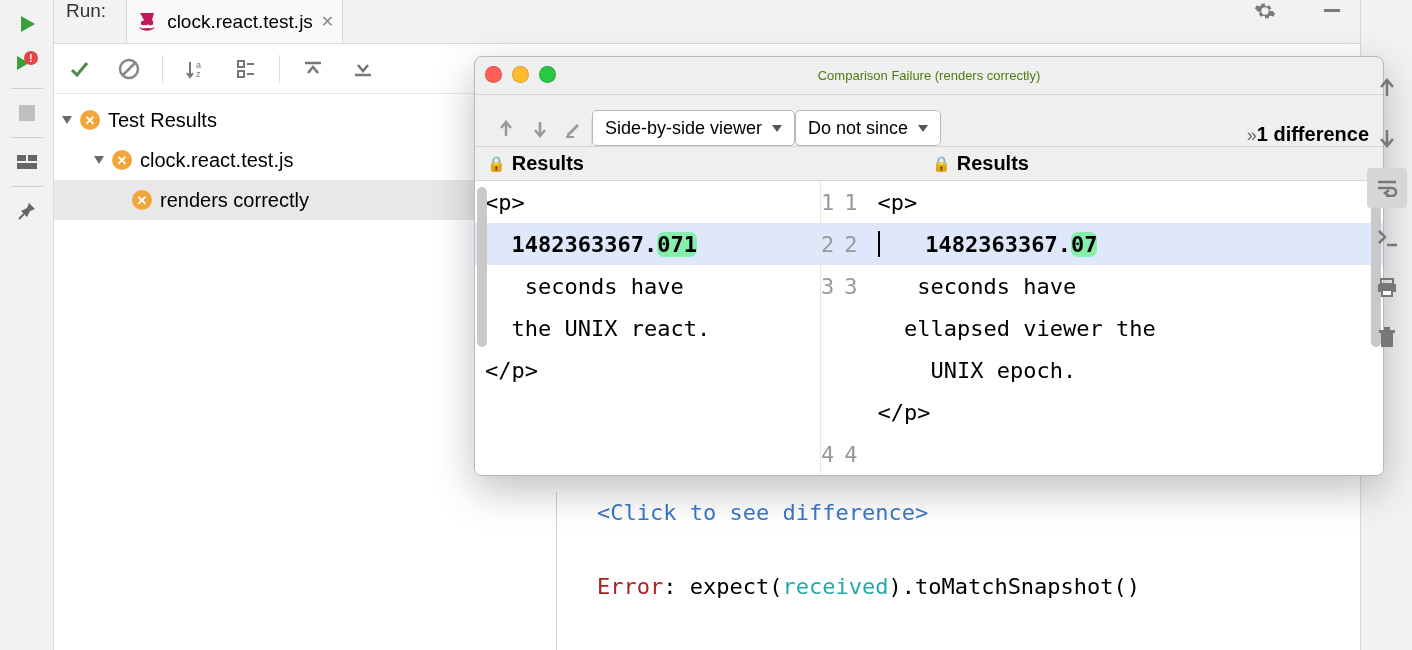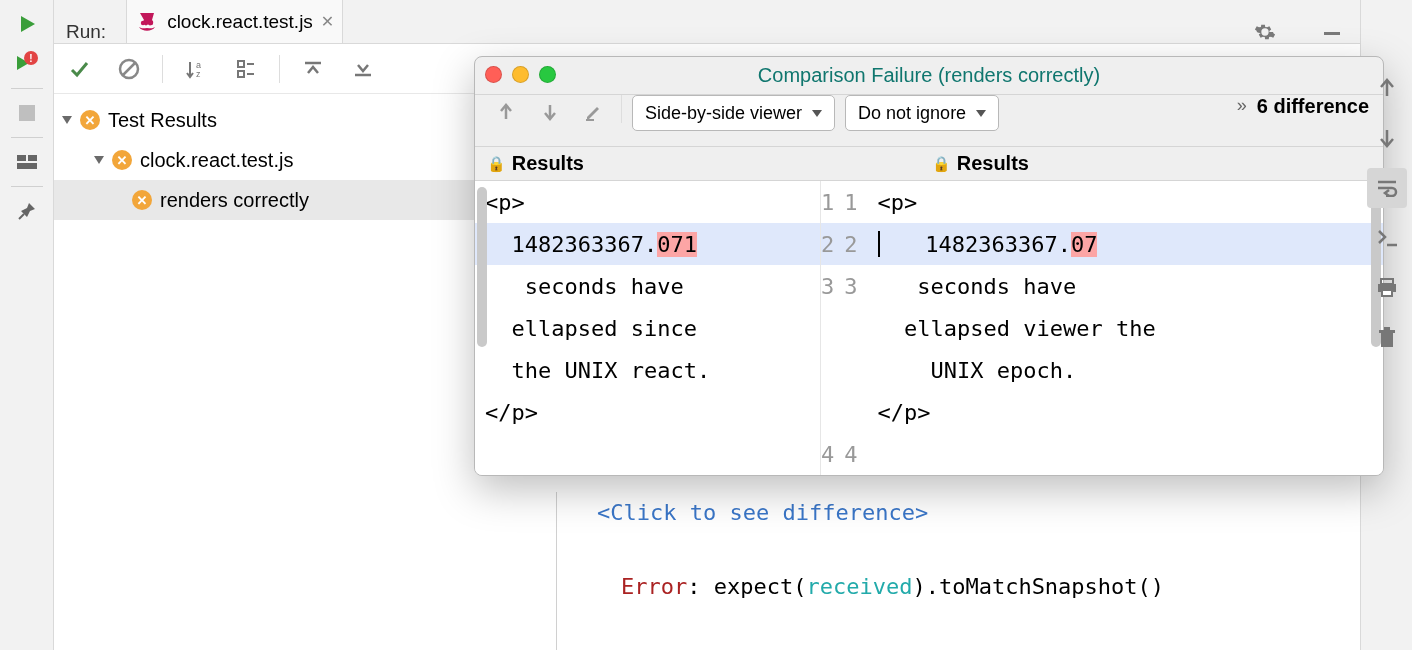--- a/index.html
+++ b/index.html
@@ -7,21 +7,21 @@
   .root { display:flex; height:100%; }
   
   .left-gutter { width:54px; background:#f2f2f2; border-right:1px solid #d9d9d9; display:flex; flex-direction:column; align-items:center; padding-top:4px; gap:0; }
   .gicon { width:40px; height:40px; display:flex; align-items:center; justify-content:center; cursor:pointer; position:relative; }
   .gsep { width:32px; height:1px; background:#d0d0d0; margin:4px 0; }
   
   .right-gutter { width:52px; background:#f2f2f2; border-left:1px solid #d9d9d9; display:flex; flex-direction:column; align-items:center; padding-top:8px; gap:10px; }
   
   .main { flex:1; display:flex; flex-direction:column; position:relative; background:#fff; }
   
-  .run-row { height:44px; display:flex; align-items:flex-end; border-bottom:1px solid #d9d9d9; background:#f2f2f2; padding-left:10px; gap:10px; }
+  .run-row { height:44px; display:flex; align-items:flex-start; border-bottom:1px solid #d9d9d9; background:#f2f2f2; padding-left:10px; gap:10px; }
   .run-label { font-size:19px; color:#333; padding:0 10px 0 2px; }
   .tab { display:flex; align-items:center; gap:8px; padding:6px 8px; background:#f9f9f9; border-left:1px solid #d9d9d9; border-right:1px solid #d9d9d9; height:100%; }
   .tab-close { color:#888; font-size:16px; }
   .tab-label { font-size:19px; }
   .run-spacer { flex:1; }
   .gear { padding:0 18px; }
   .minimize { padding:0 18px; font-weight:bold; color:#555; }
   
   .body-row { flex:1; display:flex; position:relative; }
   .tree-col { flex:1; display:flex; flex-direction:column; }
@@ -32,47 +32,47 @@
   .tree { font-size:20px; padding-top:6px; }
   .trow { display:flex; align-items:center; gap:8px; height:40px; padding-left:8px; }
   .trow.sel { background:#e8e8e8; }
   .indent1 { padding-left:40px; }
   .indent2 { padding-left:78px; }
   .tri { width:0; height:0; border-left:5px solid transparent; border-right:5px solid transparent; border-top:8px solid #6a6a6a; }
   .status-x { width:20px; height:20px; border-radius:50%; background:#f2a63a; display:inline-flex; align-items:center; justify-content:center; color:#fff; font-size:13px; font-weight:bold; }
   
   .console { position:absolute; left:502px; right:0; top:492px; bottom:0; font-family: "Menlo","Consolas",monospace; font-size:22px; line-height:1.9; padding-left:40px; border-left:1px solid #d0d0d0; }
   .console .link { color:#3a76c8; }
-  .console .err { color:#a22;margin-left:24px; }
+  .console .err { color:#a22; }
   .console .recv { color:#2aa; }
   
   .popup { position:absolute; left:420px; top:56px; width:910px; height:420px; background:#efefef; border:1px solid #b8b8b8; border-radius:8px; box-shadow:0 14px 40px rgba(0,0,0,0.25); display:flex; flex-direction:column; overflow:hidden; }
-  .popup-title { height:38px; display:flex; align-items:center; position:relative; justify-content:center; font-size:20px; color:#0f766e; border-bottom:1px solid #d5d5d5; }
+  .popup-title { height:38px; display:flex; align-items:center; position:relative; justify-content:center; font-size:13px; color:#4d7c0f; border-bottom:1px solid #d5d5d5; }
   .traffic { position:absolute; left:10px; top:9px; display:flex; gap:10px; }
   .tl { width:17px; height:17px; border-radius:50%; border:1px solid rgba(0,0,0,0.15); }
   .tl.r { background:#ff5f57; }
   .tl.y { background:#febc2e; }
   .tl.g { background:#28c840; }
-  .popup-tools { height:52px; display:flex; align-items:flex-start; gap:10px; padding:0 14px; border-bottom:1px solid #d5d5d5; }
+  .popup-tools { height:52px; display:flex; align-items:flex-end; padding:0 14px; border-bottom:1px solid #d5d5d5; }
   .dd { height:36px; border:1px solid #b8b8b8; border-radius:5px; background:#fff; display:flex; align-items:center; gap:10px; padding:0 12px; font-size:18px; cursor:pointer; }
   .dd .caret { width:0;height:0;border-left:5px solid transparent;border-right:5px solid transparent;border-top:7px solid #555; }
   .pspace { flex:1; }
   .diffcount { font-size:20px; font-weight:600; }
   .chev { font-size:18px; color:#666; }
   .diff-labels { display:flex; height:34px; align-items:center; border-bottom:1px solid #d5d5d5; font-size:20px; font-weight:600; }
   .dl-left { width:445px; padding-left:12px; display:flex; align-items:center; gap:6px; }
   .dl-right { flex:1; padding-left:12px; display:flex; align-items:center; gap:6px; }
   .lock { font-size:15px; color:#666; }
   .diff-body { flex:1; display:flex; background:#fff; font-family:"Menlo","Consolas",monospace; font-size:22px; position:relative; }
   .pane { position:relative; }
   .pane.left { width:345px; }
   .pane.right { flex:1; }
   .codeline { height:42px; display:flex; align-items:center; white-space:pre; padding-left:10px; }
-  .hlrow { background:#dfe8fb; }
-  .hlspan { background:#fca5a5; }
+  .hlrow { background:#dfe8fb;font-weight:bold; }
+  .hlspan { background:#86efac;border-radius:7px; }
   .scrollthumb { position:absolute; right:2px; top:6px; width:10px; height:160px; background:#c9c9c9; border-radius:5px; }
   .gutcol { display:flex; flex-direction:column; }
   .gutcell { height:42px; display:flex; align-items:center; justify-content:flex-end; padding-right:10px; color:#999; }
   .guthl { background:#dfe8fb; }
   .tinycaret { width:2px; height:26px; background:#000; display:inline-block; vertical-align:middle; margin-right:6px; }
   svg { display:block; }
   .jest-icon { width:24px; height:24px; }
 </style>
 </head>
 <body>
@@ -240,45 +240,44 @@
               <path d="M2 14 L12 4 L14 6 L4 16 L2 16 Z" fill="#999"></path>
               <line x1="1" y1="17" x2="9" y2="17" stroke="#999" stroke-width="2"></line>
             </svg>
           </div>
         <div class="tbsep"></div>
         <div class="dd">
           <span>Side-by-side viewer</span>
           <span class="caret"></span>
         </div>
         <div class="dd">
-          <span>Do not ignore</span>
+          <span>Do not since</span>
           <span class="caret"></span>
         </div>
         <div class="pspace"></div>
         <span class="chev">»</span>
-        <span class="diffcount">6 difference</span>
+        <span class="diffcount">1 difference</span>
       </div>
       <div class="diff-labels">
         <div class="dl-left">
             <span class="lock">🔒</span>
             <span>Results</span>
           </div>
         <div class="dl-right">
             <span class="lock">🔒</span>
             <span>Results</span>
           </div>
       </div>
       <div class="diff-body">
 
         <div class="pane left">
           <div class="scrollthumb" style="left:2px;right:auto"></div>
           <div class="codeline">&lt;p&gt;</div>
           <div class="codeline hlrow"><span>  1482363367.</span><span class="hlspan">071</span></div>
           <div class="codeline">   seconds have</div>
-          <div class="codeline">  ellapsed since</div>
           <div class="codeline">  the UNIX react.</div>
           <div class="codeline">&lt;/p&gt;</div>
         </div>
 
         <div class="gutcol" style="border-left:1px solid #e6e6e6">
           <div class="gutcell">1</div>
           <div class="gutcell guthl">2</div>
           <div class="gutcell">3</div>
           <div class="gutcell"></div>
           <div class="gutcell"></div>

